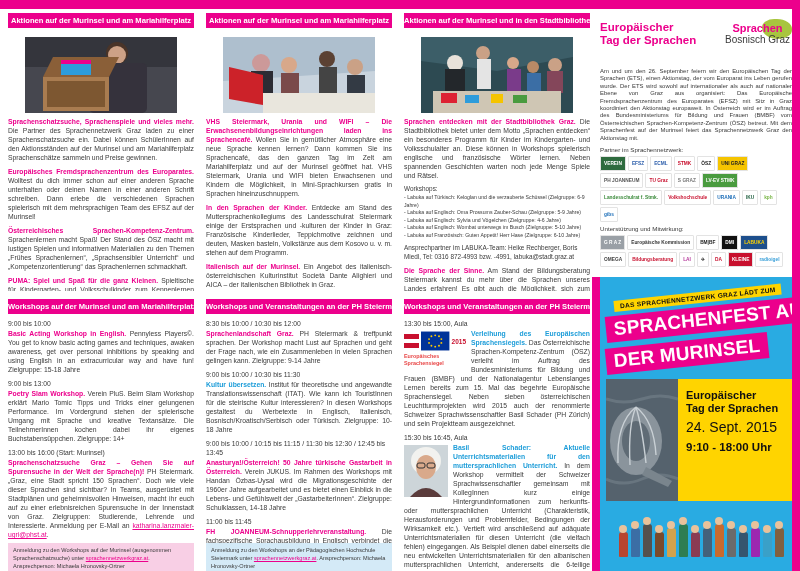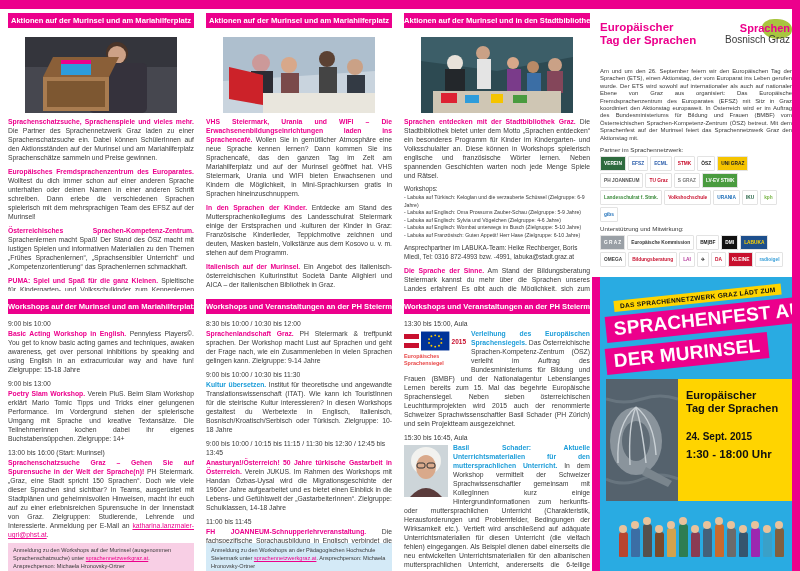--- a/index.html
+++ b/index.html
@@ -38,21 +38,21 @@
   .plink{color:#ec008c;text-decoration:underline;cursor:pointer;}
 
   .note{position:absolute;top:248px;left:0;right:0;font-size:5.6px;line-height:8px;padding:3px 5px;}
   .note-pink{background:#f8cfe5;}
   .note-blue{background:#d4eaf7;}
 
   
   #rp{position:absolute;left:600px;top:9px;width:192px;height:268px;overflow:hidden;}
   .rp-head{position:relative;height:44px;margin-top:12px;}
   .rp-title{color:#ec008c;font-weight:bold;font-size:11.5px;line-height:13px;}
-  .rp-logo{position:absolute;right:2px;top:2px;text-align:right;}
+  .rp-logo{position:absolute;right:2px;top:2px;text-align:center;}
   .rp-logo .blob{position:absolute;right:-2px;top:-4px;width:30px;height:20px;background:#a8c53f;
       border-radius:45% 55% 50% 60%;}
   .rp-logo .l1{position:relative;color:#ec008c;font-weight:bold;font-size:11px;line-height:11px;}
   .rp-logo .l2{position:relative;color:#3a3a3a;font-size:10px;line-height:11px;}
   .rp-intro{font-size:5.9px;line-height:7.4px;text-align:justify;margin:3px 0 4px 0;}
   .rp-label{font-size:6.2px;margin:2px 0 2px 0;}
   .logos{display:flex;flex-wrap:wrap;align-items:center;}
   .logo{height:13px;display:flex;align-items:center;justify-content:center;padding:0 3px;
         margin:1px 2px 1px 0;font-size:4.8px;font-weight:bold;border:0.5px solid #e3e3e3;
         border-radius:1px;white-space:nowrap;}
@@ -63,21 +63,21 @@
   .ribbon{position:absolute;transform:rotate(-6deg);transform-origin:left center;white-space:nowrap;}
   .rib-y{left:14px;top:24px;background:#ffd400;color:#111;font-weight:bold;font-size:6.6px;
          padding:2px 6px;letter-spacing:.3px;}
   .rib-p{background:#ec008c;color:#fff;font-weight:bold;font-size:19px;padding:2px 8px;letter-spacing:.2px;}
   #rib1{left:6px;top:40px;}
   #rib2{left:6px;top:72px;}
   .mur{position:absolute;left:6px;top:102px;width:72px;height:122px;background:#55626d;overflow:hidden;}
   .ebox{position:absolute;left:78px;top:102px;width:114px;height:122px;background:#ffd400;color:#111;
         padding:10px 8px;box-sizing:border-box;}
   .ebox .t{font-weight:bold;font-size:11px;line-height:13px;}
-  .ebox .d{font-weight:bold;font-size:10px;margin-top:16px;}
+  .ebox .d{font-weight:normal;font-size:14px;margin-top:4px;}
   .ebox .h{font-weight:bold;font-size:11.5px;margin-top:6px;}
   .crowd{position:absolute;left:14px;right:4px;bottom:14px;height:46px;display:flex;
          align-items:flex-end;justify-content:center;gap:3px;}
   .person{width:9px;border-radius:3px 3px 1px 1px;position:relative;}
   .person:before{content:'';position:absolute;top:-7px;left:0.5px;width:8px;height:8px;
          border-radius:50%;background:#e9c29b;}.person.h2{height:25px;}.person.h3{height:29px;}.person.h4{height:33px;}
 
   
   .siegel{float:left;width:62px;margin:2px 5px 2px 0;}
   .sgrow{display:flex;align-items:center;gap:2px;}
@@ -421,21 +421,21 @@
             <path d="M30 28 q-8 18 -6 58"></path>
             <path d="M30 28 q6 20 10 56"></path>
             <path d="M30 28 q18 14 20 48"></path>
         </g>
         <path d="M40 88 l26 14 -4 6 -26 -12 z" fill="#7a858d"></path>
       </svg>
     </div>
     <div class="ebox">
       <div class="t"><span>Europäischer</span><br><span>Tag der Sprachen</span></div>
       <div class="d">24. Sept. 2015</div>
-      <div class="h">1:30 - 18:00 Uhr</div>
+      <div class="h">9:10 - 18:00 Uhr</div>
     </div>
     <div class="crowd">
 
     <div class="person h2" style="background: rgb(184, 69, 47);"></div>
         <div class="person h3" style="background: rgb(59, 110, 165);"></div>
         <div class="person h4" style="background: rgb(85, 81, 78);"></div>
         <div class="person h2" style="background: rgb(122, 74, 43);"></div>
         <div class="person h3" style="background: rgb(210, 162, 76);"></div>
         <div class="person h4" style="background: rgb(46, 125, 82);"></div>
         <div class="person h2" style="background: rgb(138, 59, 82);"></div>

